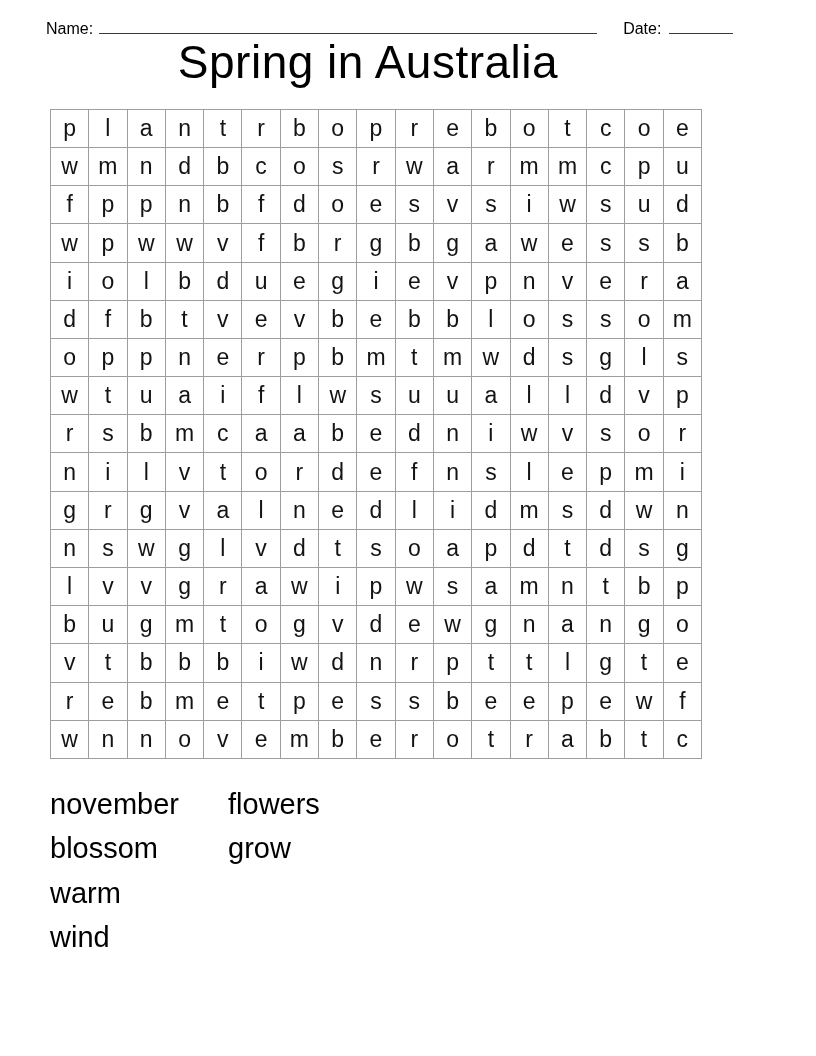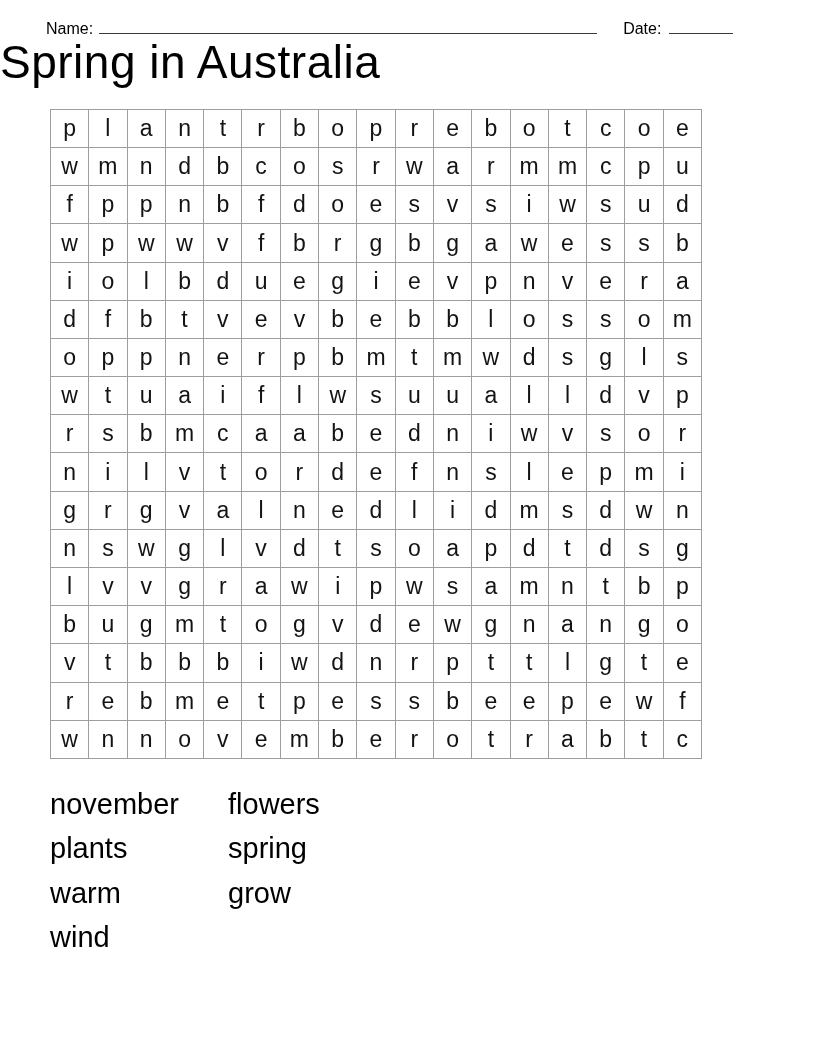--- a/index.html
+++ b/index.html
@@ -38,21 +38,21 @@
     margin-left: 26px;
     margin-top: 16px;
   }
   .date-line {
     width: 64px;
     margin-left: 8px;
   }
   
   .title {
     margin: 10px 16px 0 0;
-    text-align: left;
+    text-align: center;
     font-size: 46px;
     font-weight: 400;
     line-height: 1.15;
     letter-spacing: 0.5px;
   }
   
   .grid {
     margin: 20px auto 0 auto;
     width: 652px;
     height: 650px;
@@ -394,24 +394,23 @@
       <div class="cell">r</div>
       <div class="cell">a</div>
       <div class="cell">b</div>
       <div class="cell">t</div>
       <div class="cell">c</div>
     </div>
 
   <div class="words">
       <div class="word-col">
         <div class="word">november</div>
-        <div class="word">plants</div>
+        <div class="word">blossom</div>
         <div class="word">warm</div>
         <div class="word">wind</div>
       </div>
       <div class="word-col">
         <div class="word">flowers</div>
-        <div class="word">spring</div>
         <div class="word">grow</div>
       </div>
     </div>
 
 </div>
 
 </body></html>

